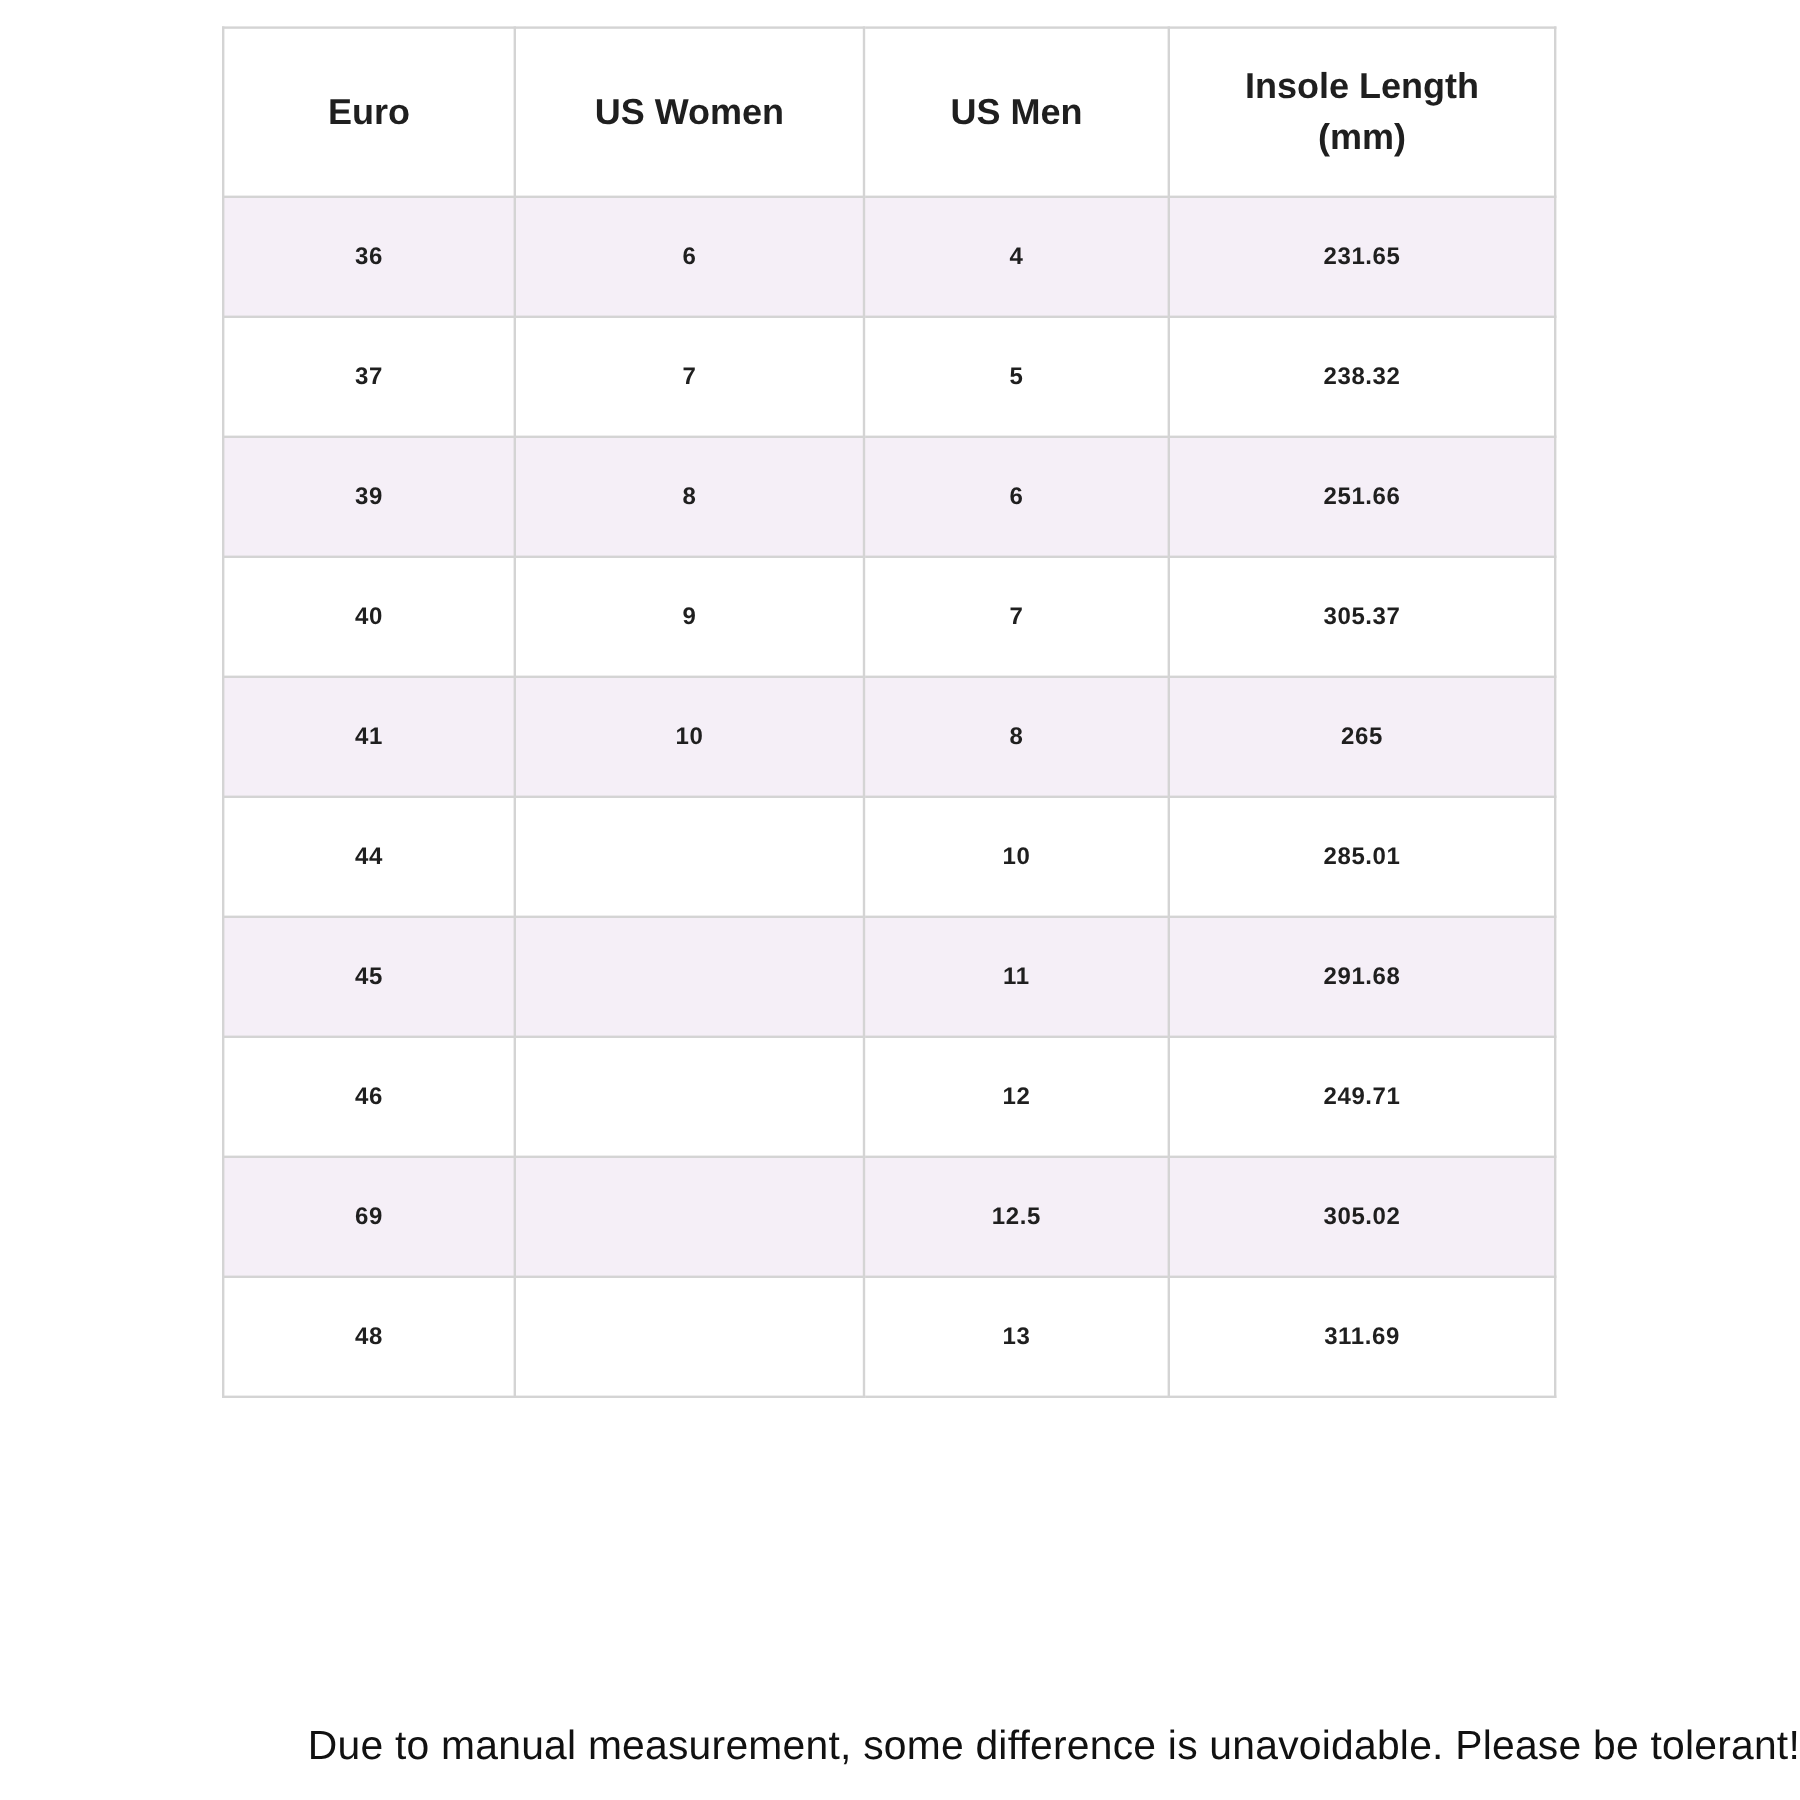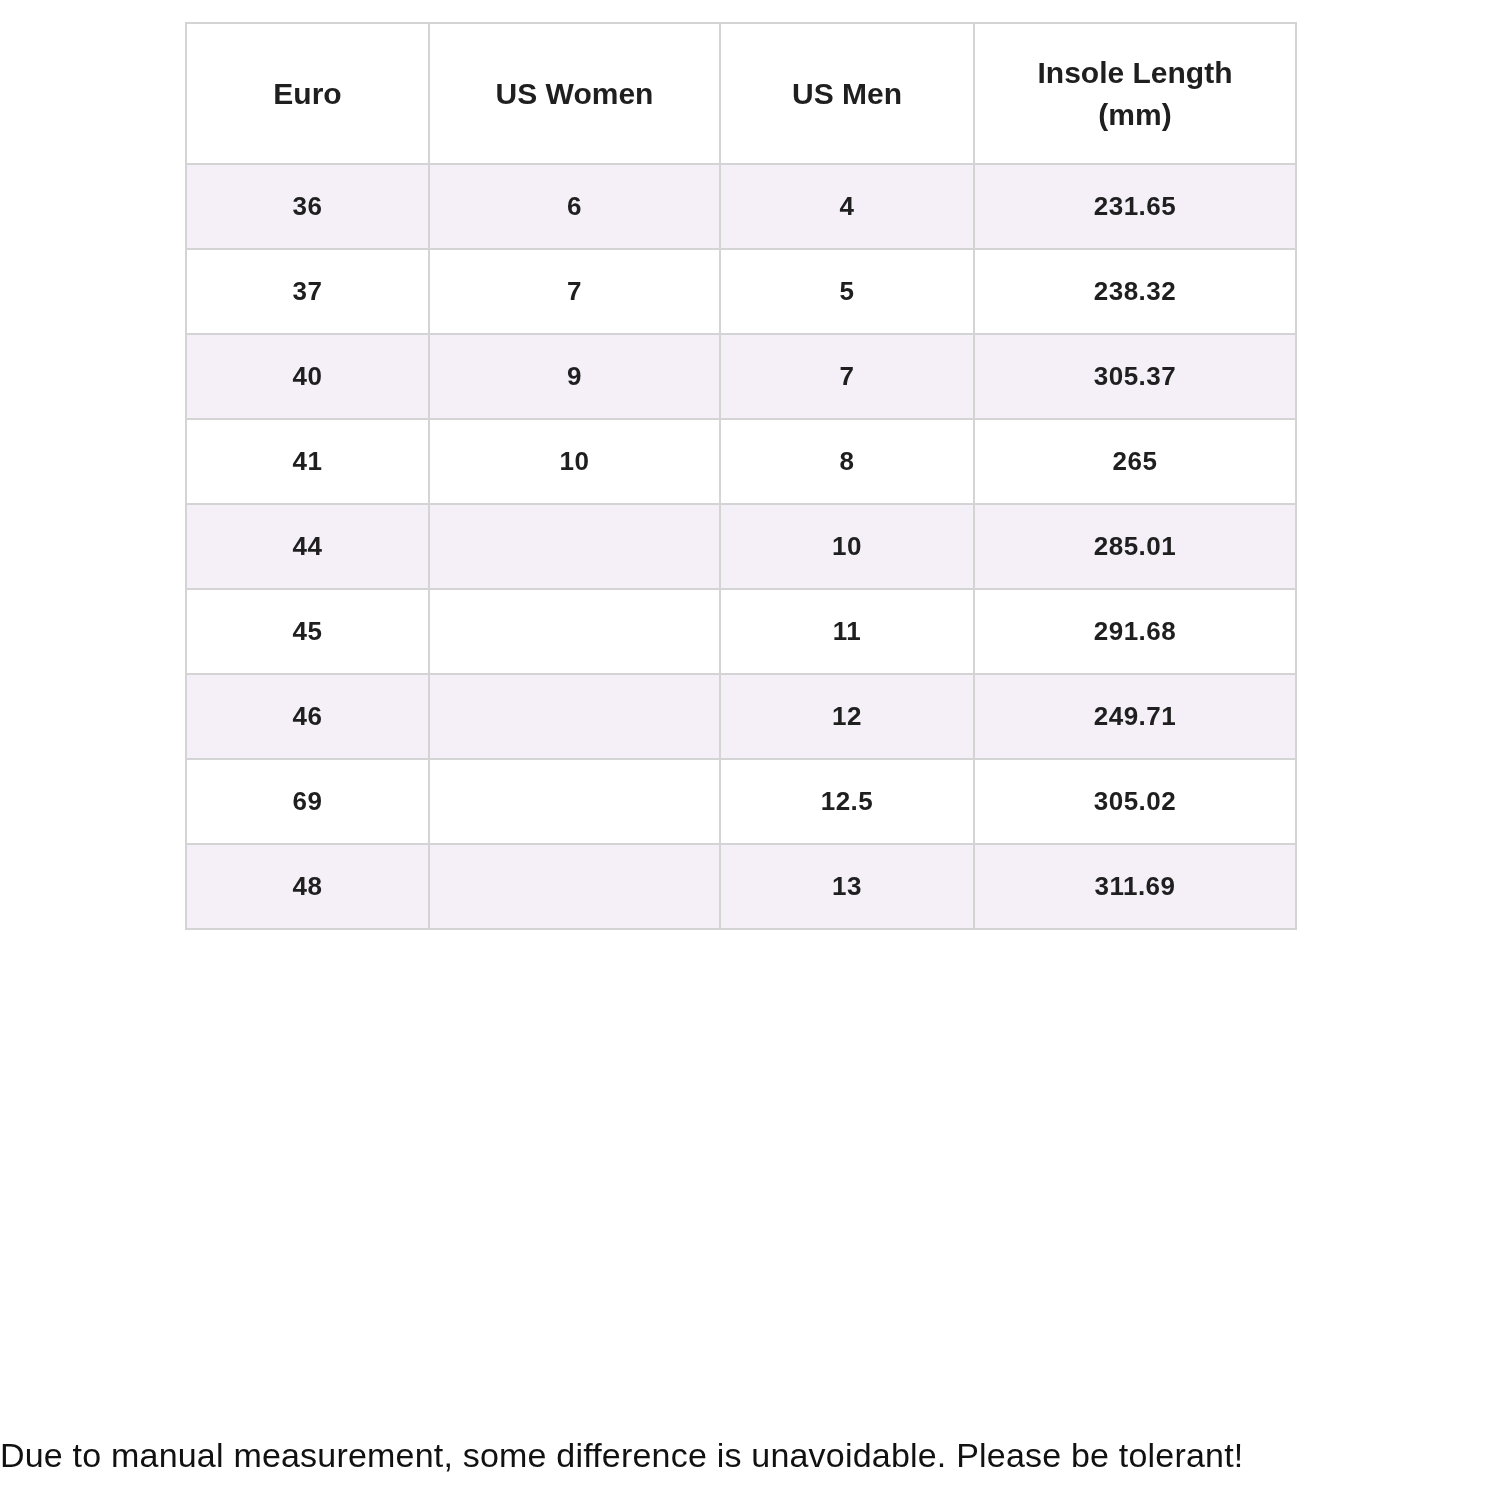--- a/index.html
+++ b/index.html
@@ -33,33 +33,33 @@
   }
   .size-table thead th {
     height: 141px;
     background: #ffffff;
     font-size: 30px;
     font-weight: 700;
     line-height: 1.4;
     white-space: pre-line;
   }
   .size-table tbody td {
-    height: 85px;
-    font-size: 26px;
+    height: 100px;
+    font-size: 20px;
     font-weight: 600;
     letter-spacing: 0.5px;
   }
   .size-table tbody tr:nth-child(odd)  td { background: #f5eff7; }
   .size-table tbody tr:nth-child(even) td { background: #ffffff; }
   .note {
     position: absolute;
     left: 0;
     right: 0;
     top: 1436px;
-    text-align: left;
+    text-align: right;
     font-size: 34px;
     font-weight: 400;
     color: #111111;
     letter-spacing: 0.2px;
   }
 </style>
 </head>
 <body>
 
 <div class="page">
@@ -85,20 +85,26 @@
         <td>36</td>
         <td>6</td>
         <td>4</td>
         <td>231.65</td>
       </tr>
       <tr>
         <td>37</td>
         <td>7</td>
         <td>5</td>
         <td>238.32</td>
+      </tr>
+      <tr>
+        <td>39</td>
+        <td>8</td>
+        <td>6</td>
+        <td>251.66</td>
       </tr>
       <tr>
         <td>40</td>
         <td>9</td>
         <td>7</td>
         <td>305.37</td>
       </tr>
       <tr>
         <td>41</td>
         <td>10</td>

